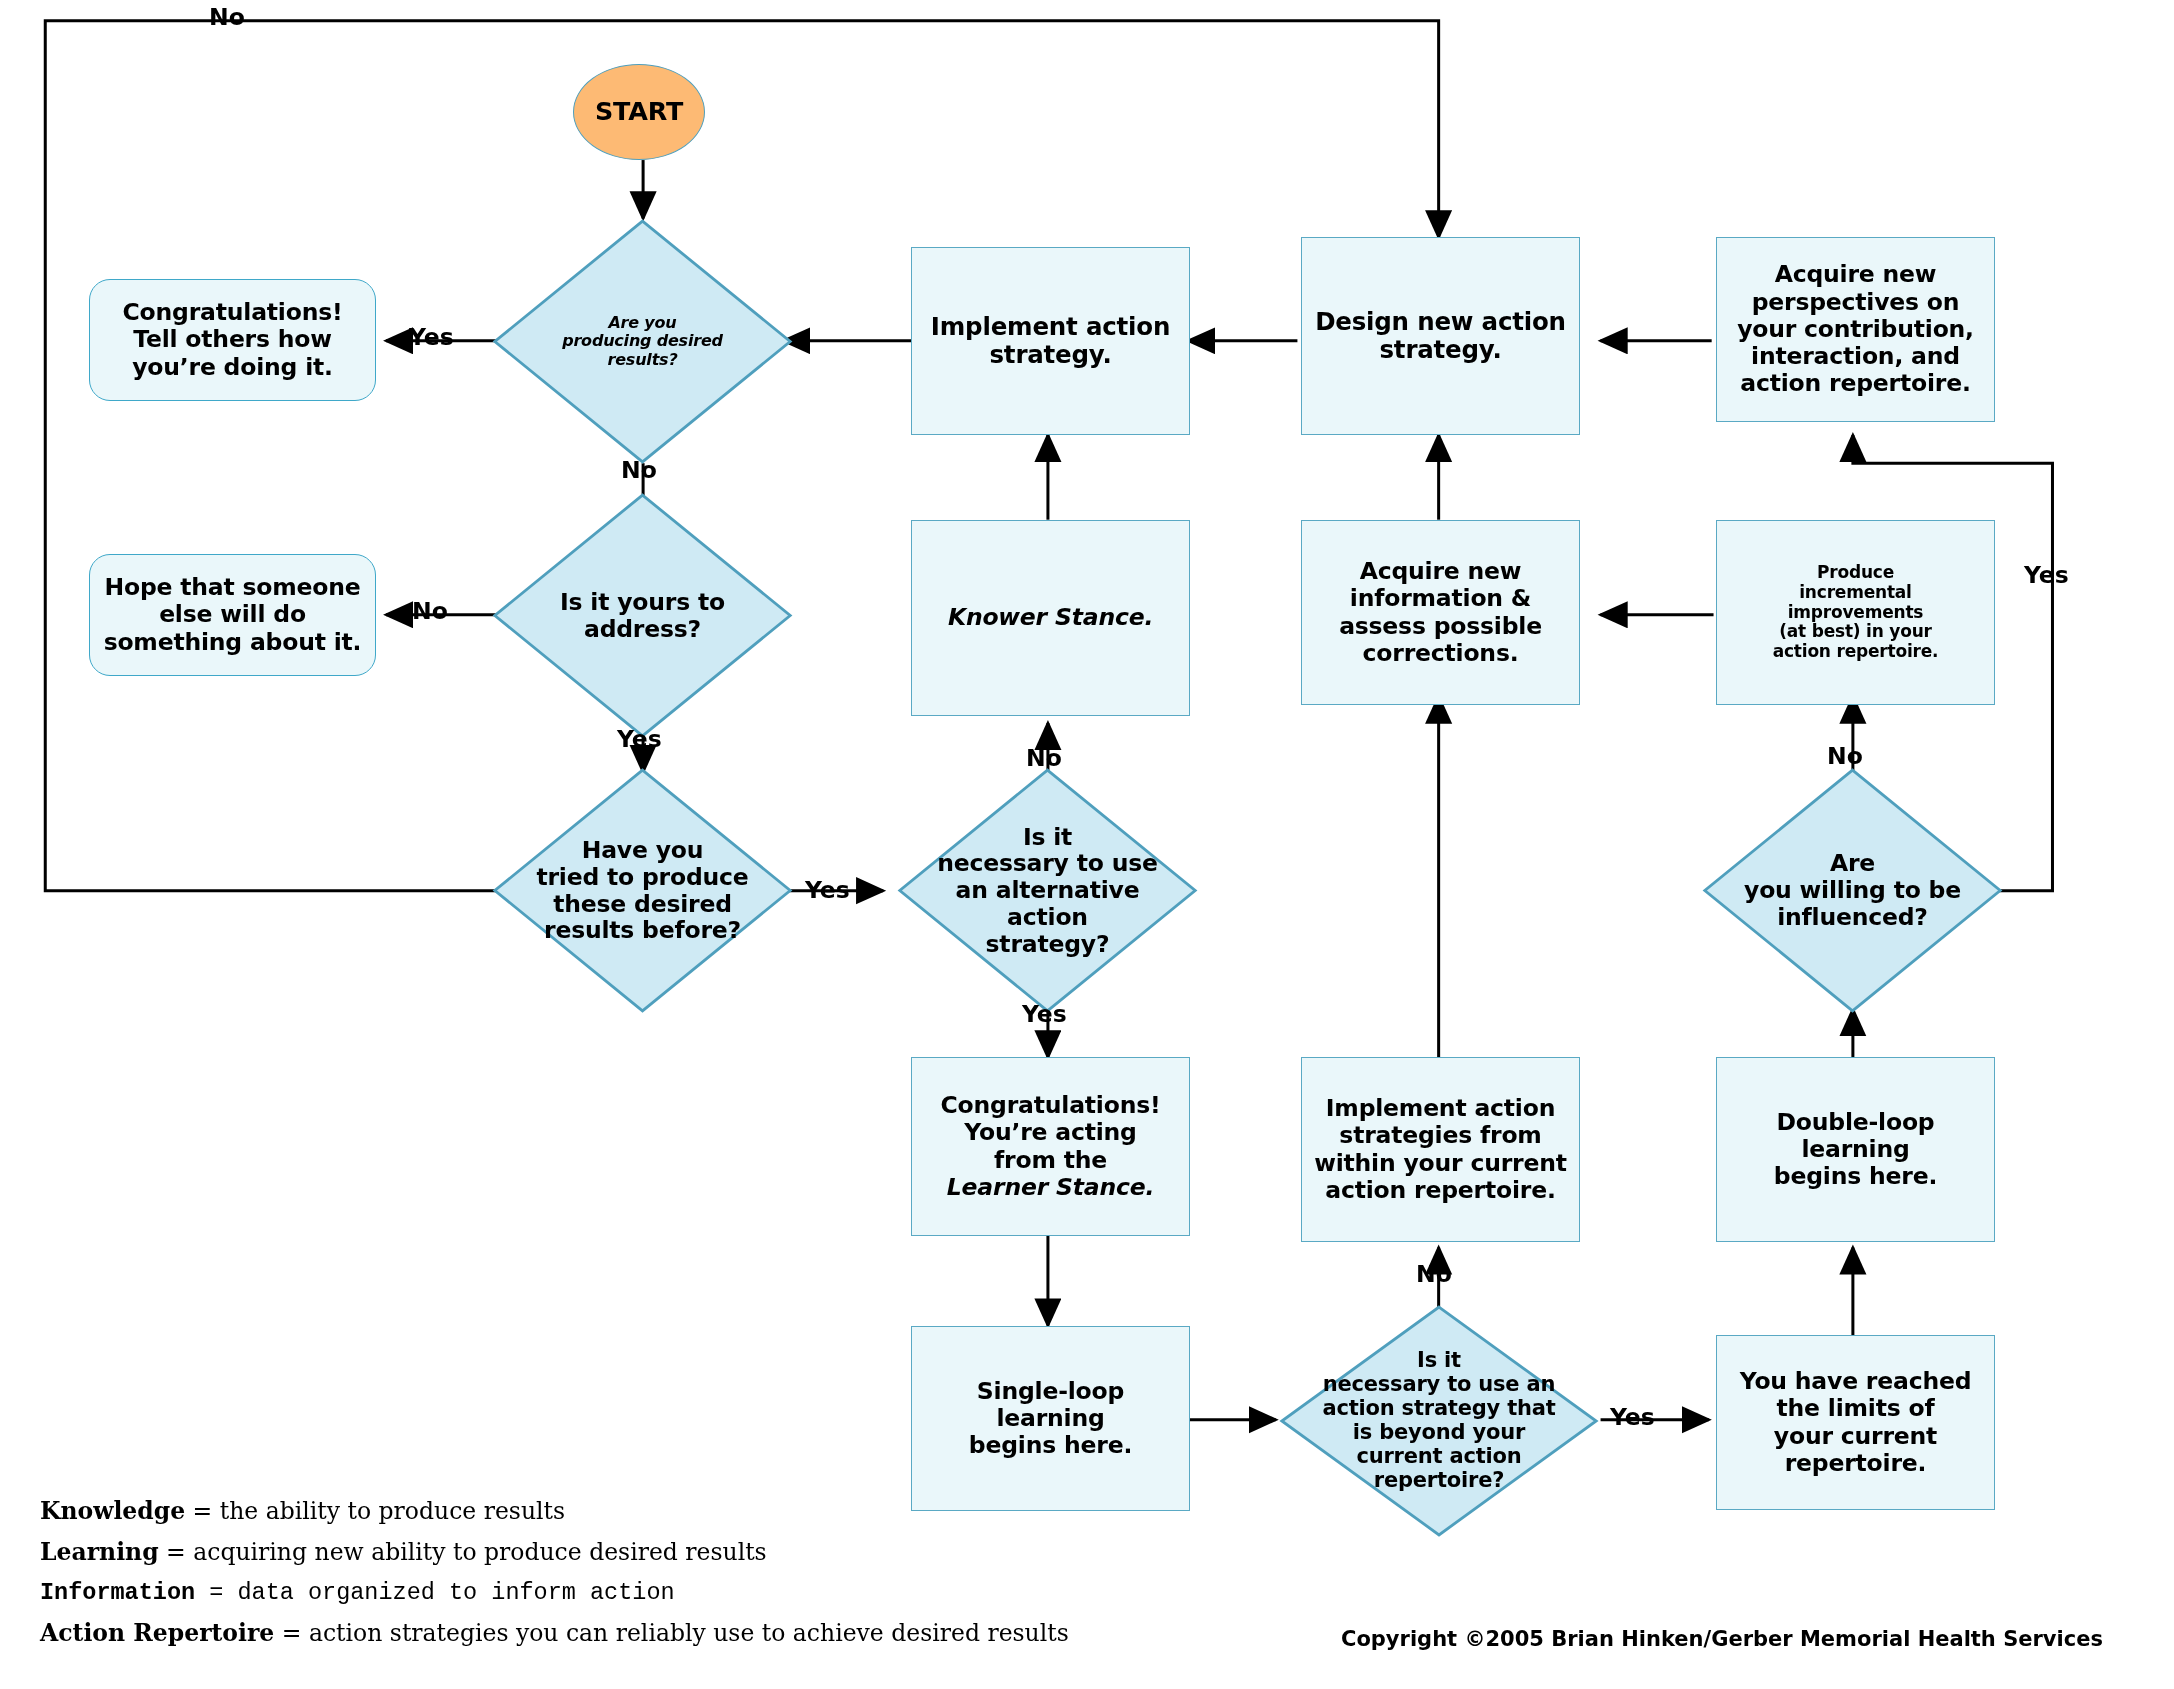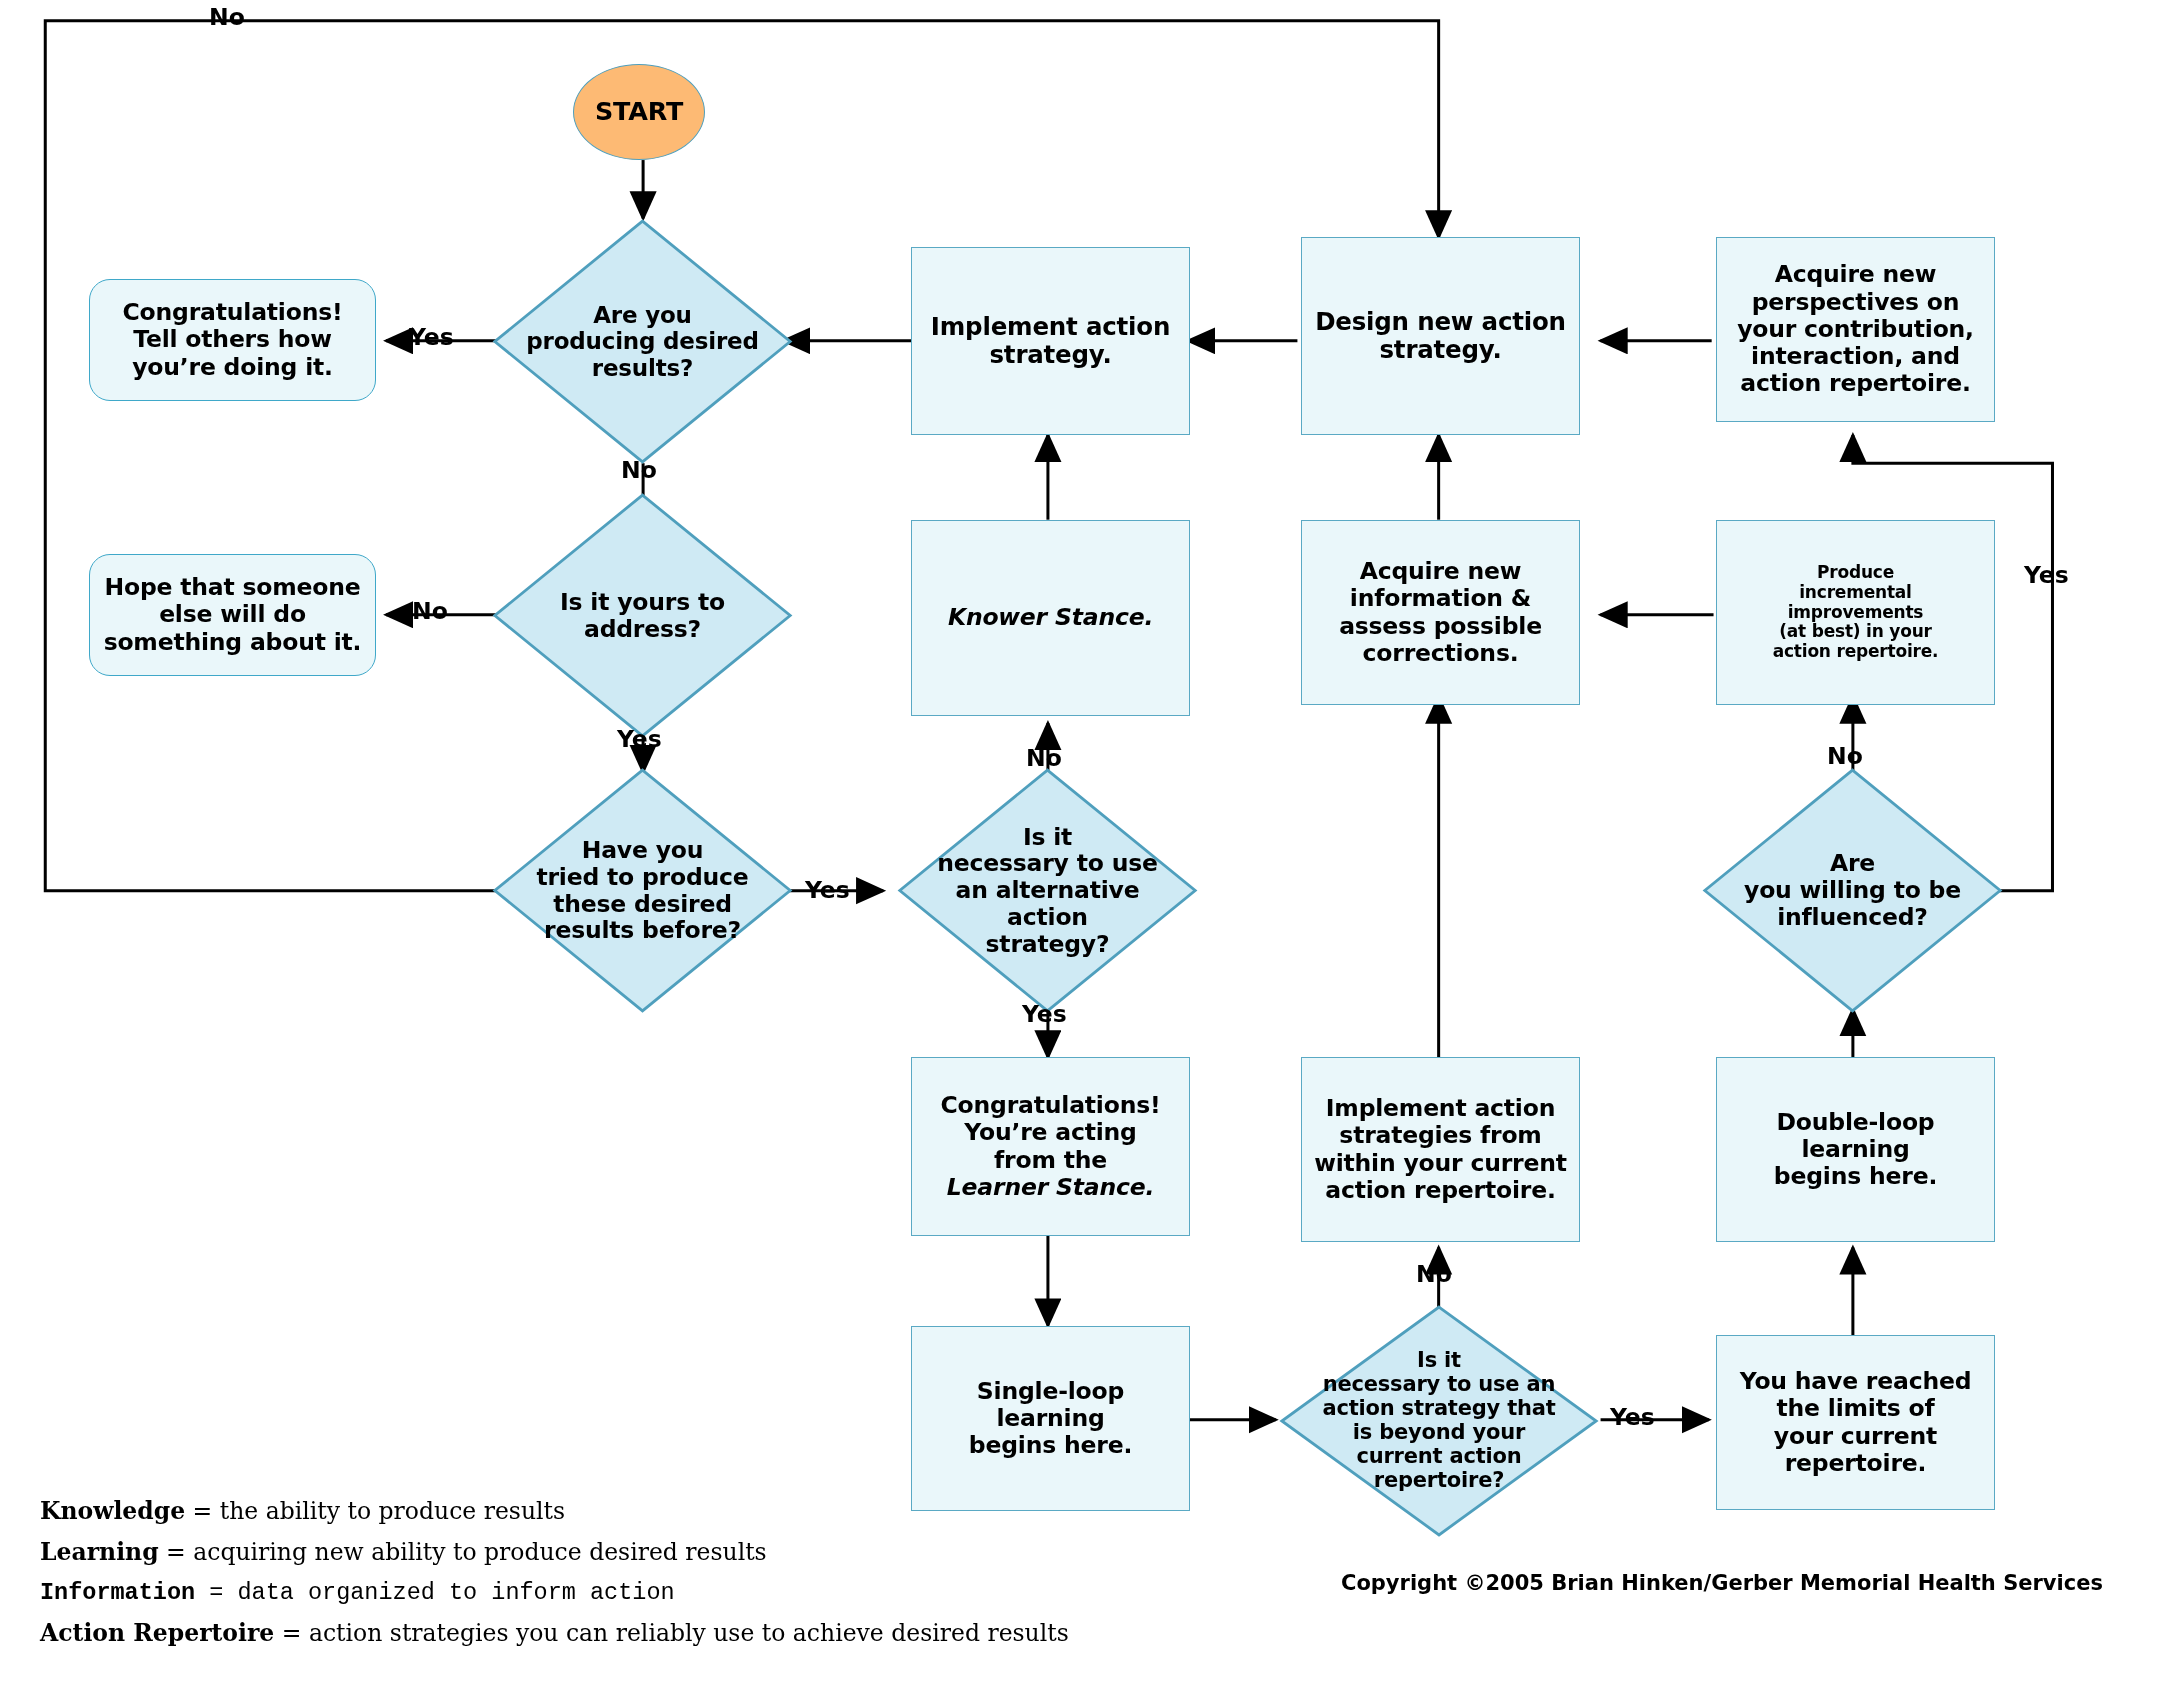--- a/index.html
+++ b/index.html
@@ -97,21 +97,21 @@
   <div class="node rounded" style="left:89px;top:554px;width:287px;height:122px;">
     <span class="nodetext" style="font-size:23.5px;white-space:pre-line;">Hope that someone
 else will do
 something about it.</span>
   </div>
 
   <div class="diamond" style="left:492px;top:218px;width:301px;height:247px;">
     <svg class="dshape" viewBox="0 0 320 262">
       <polygon points="160,3 317,131 160,259 3,131" fill="#cfeaf4" stroke="#4f9fbd" stroke-width="3"></polygon>
     </svg>
-    <div class="dtext" style="font-size:23px;white-space:pre-line;padding:0 17px;box-sizing:border-box;">Are you
+    <div class="dtext" style="font-size:16px;white-space:pre-line;padding:0 17px;box-sizing:border-box;font-style:italic;">Are you
 producing desired
 results?</div>
   </div>
 
   <div class="diamond" style="left:492px;top:767px;width:301px;height:247px;">
     <svg class="dshape" viewBox="0 0 320 262">
       <polygon points="160,3 317,131 160,259 3,131" fill="#cfeaf4" stroke="#4f9fbd" stroke-width="3"></polygon>
     </svg>
     <div class="dtext" style="font-size:23.5px;white-space:pre-line;padding:0 24.5px;box-sizing:border-box;">Have you
 tried to produce
@@ -242,16 +242,16 @@
   <div class="lbl" style="left:1416px;top:1260px;font-size:23.5px;">No</div>
   <div class="lbl" style="left:1610px;top:1403px;font-size:23.5px;">Yes</div>
 
   <div class="legend" style="top:1497px;">
     <div class="line" style="margin-bottom:13px;"><b>Knowledge</b><span> = the ability to produce results</span></div>
     <div class="line" style="margin-bottom:13px;"><b>Learning</b><span> = acquiring new ability to produce desired results</span></div>
     <div class="line" style="margin-bottom:13px;font-family:Liberation Mono, monospace;"><b>Information</b><span> = data organized to inform action</span></div>
     <div class="line"><b>Action Repertoire</b><span> = action strategies you can reliably use to achieve desired results</span></div>
   </div>
 
-  <div class="copyright" style="left:1341px;top:1571px;">Copyright ©2005 Brian Hinken/Gerber Memorial Health Services</div>
+  <div class="copyright" style="left:1341px;top:1627px;">Copyright ©2005 Brian Hinken/Gerber Memorial Health Services</div>
 
 </div>
 
 
 </body></html>

